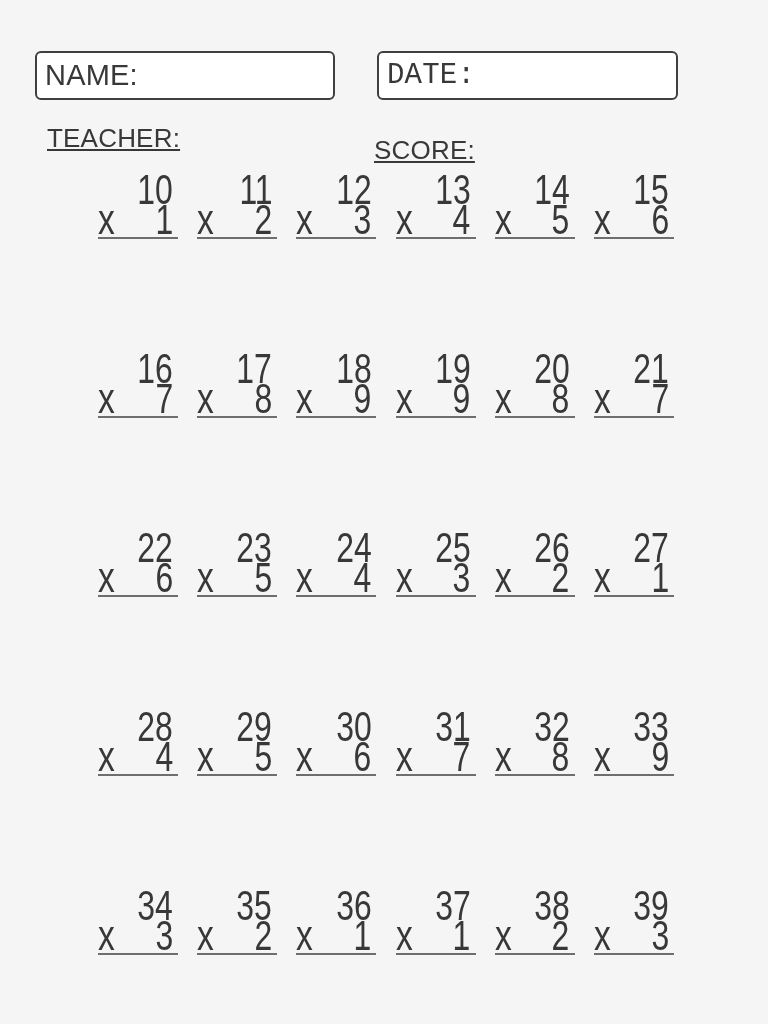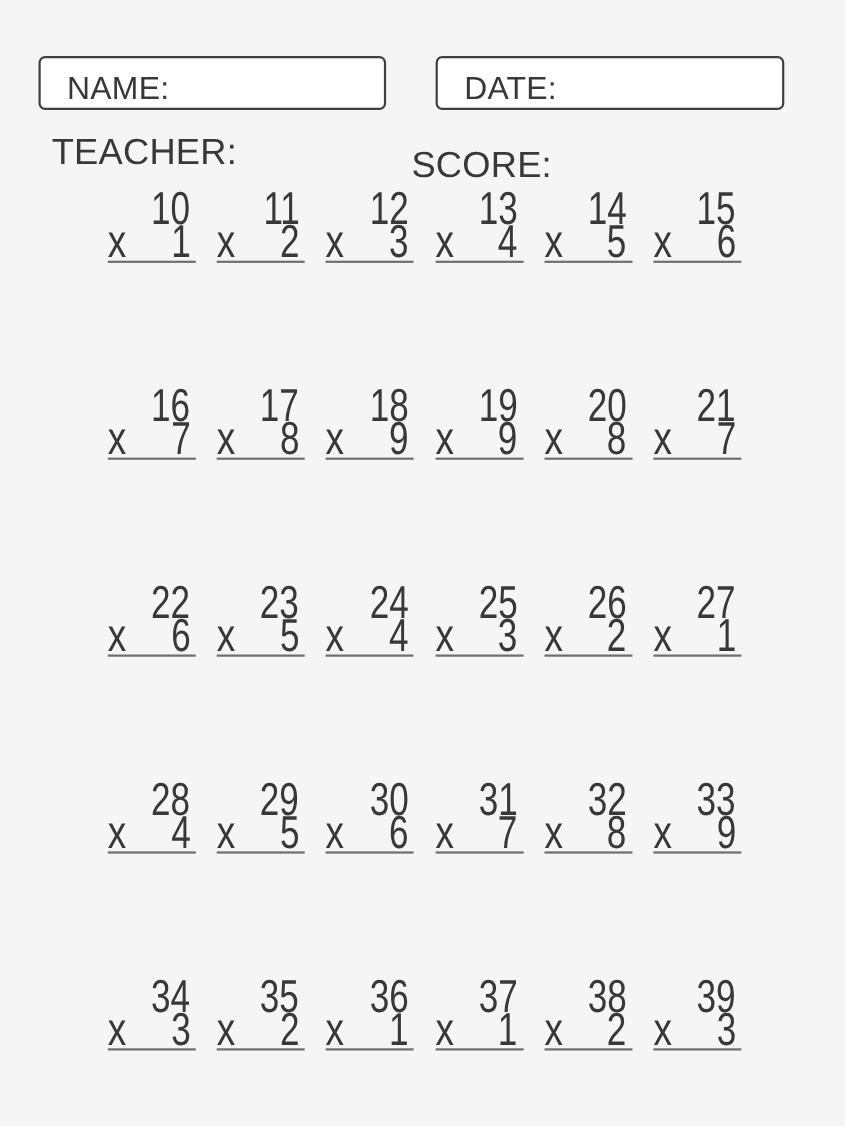--- a/index.html
+++ b/index.html
@@ -12,32 +12,33 @@
     position: relative;
   }
   .page { position: relative; width: 768px; height: 1024px; }
 
   
   .field-box {
     position: absolute; top: 51px; height: 45px;
     border: 2px solid var(--box-border, #3f3f3f);
     border-radius: 6px;
     background: var(--box-bg, #ffffff);
-    display: flex; align-items: flex-end;
-    padding-left: 24px;
+    display: flex; align-items: center;
+    padding-left: 8px;
     font-size: 29px;
     letter-spacing: 0.2px;
   }
   .name-box { left: 35px; width: 288px; }
-  .date-box { left: 396px; width: 289px; }
+  .date-box { left: 377px; width: 289px; font-family: Liberation Mono, monospace; }
 
   .plain-label {
     position: absolute; top: 122px;
-    font-size: 33px; line-height: 32px;
+    font-size: 26px; line-height: 32px;
     letter-spacing: 0.2px;
+    text-decoration: underline;
   }
   .teacher-label { left: 47px; }
   .score-label  { left: 374px; margin-top: 12px; }
 
   
   .grid {
     position: absolute; left: 98px; top: 175px;
     display: grid;
     grid-template-columns: repeat(6, 80px);
     column-gap: 19.2px;

